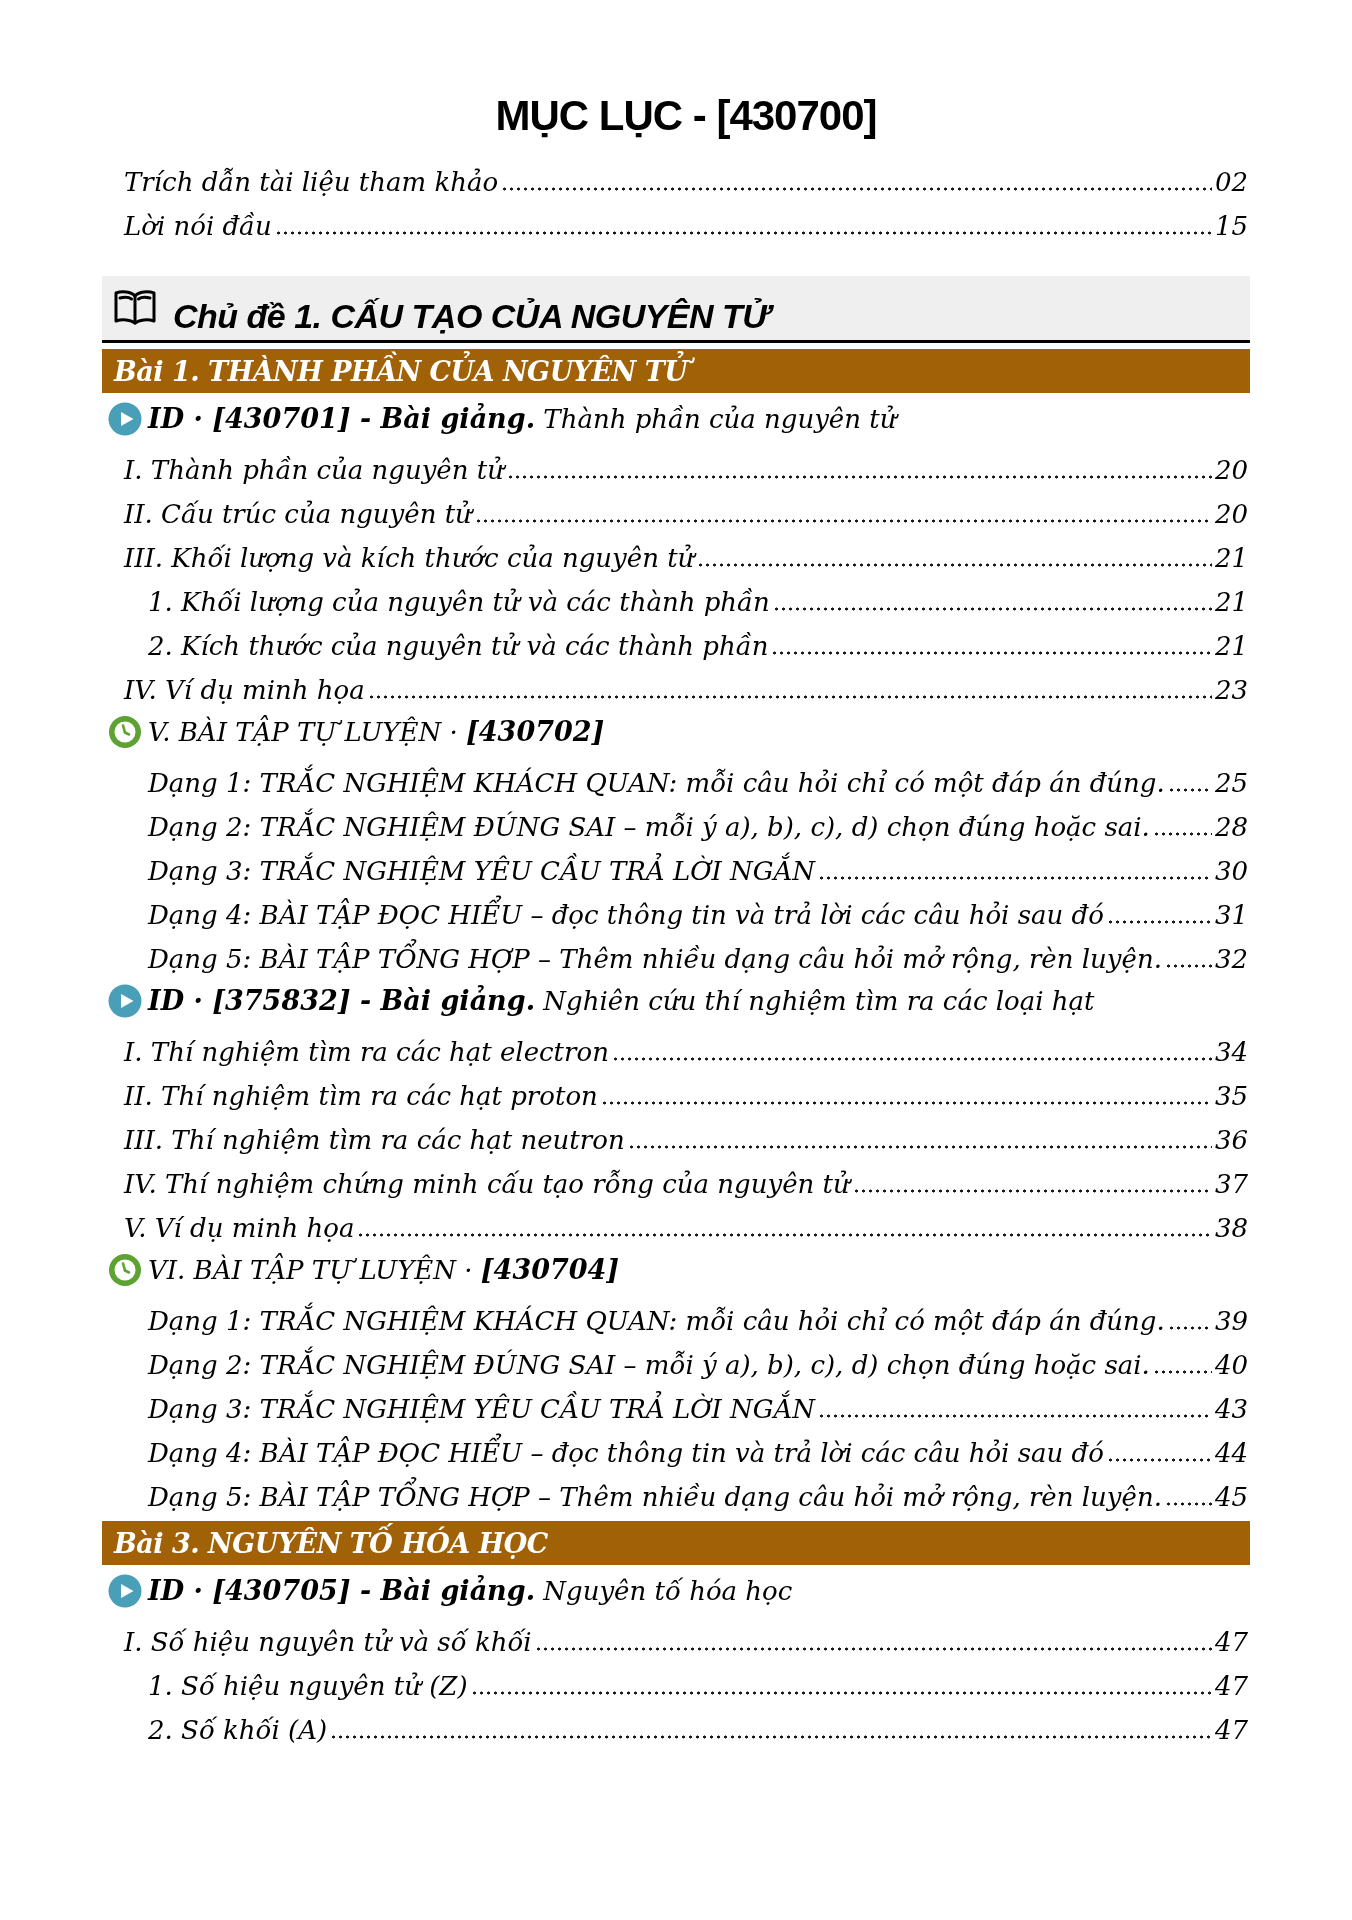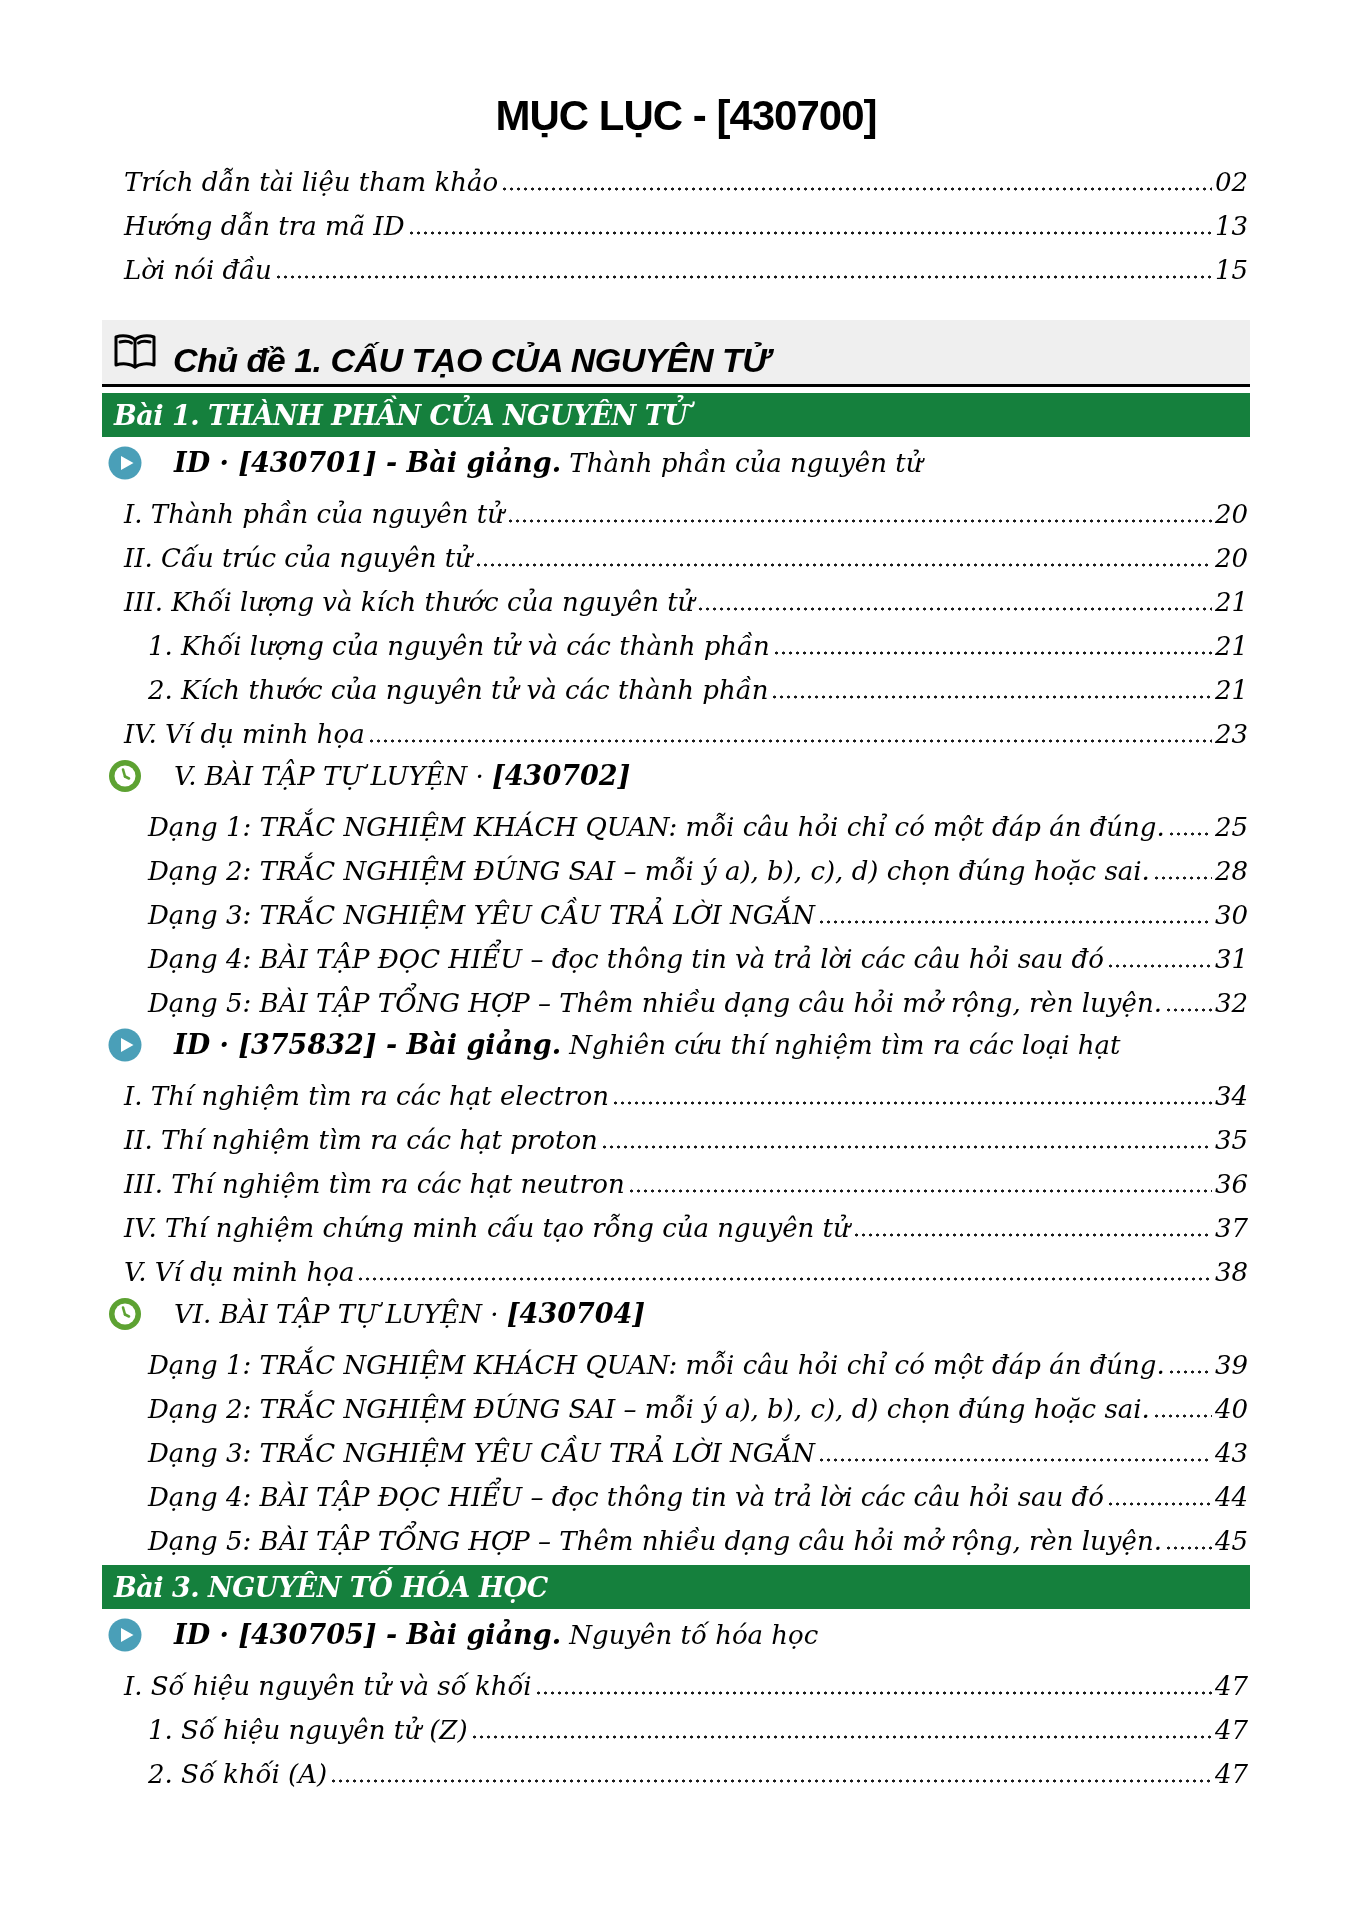--- a/index.html
+++ b/index.html
@@ -54,49 +54,44 @@
     font-size: 34px;
     letter-spacing: -0.5px;
     margin-top: 17px;
   }
   .book-icon { display: flex; align-items: center; }
 
   
   .lesson-bar {
     margin-top: 8px;
     height: 44px;
-    background: #15803d;
+    background: #a16207;
     color: #fff;
     display: flex; align-items: center;
     padding-left: 12px;
   }
   .chapter-header + .lesson-bar { margin-top: 6px; }
   .lesson-bar-title { font-weight: 700; font-size: 27px; letter-spacing: -0.5px; }
 
   
-  .icon-row { display: flex; align-items: center; height: 46px; gap: 32px; padding-left: 6px; margin-top: 3px; }
+  .icon-row { display: flex; align-items: center; height: 46px; gap: 6px; padding-left: 6px; margin-top: 3px; }
   .row-icon { display: flex; width: 34px; height: 34px; }
   .icon-row-text { font-size: 26px; line-height: 1.2; white-space: nowrap; }
   .icon-row-text b { font-size: 27px; }
 </style>
 </head>
 <body>
 
 <div class="page">
   <div class="title">MỤC LỤC - [430700]</div>
   <div class="content">
       <div class="toc-row lvl1">
         <span class="toc-label">Trích dẫn tài liệu tham khảo</span>
         <span class="toc-dots"></span>
         <span class="toc-page">02</span>
-      </div>
-      <div class="toc-row lvl1">
-        <span class="toc-label">Hướng dẫn tra mã ID</span>
-        <span class="toc-dots"></span>
-        <span class="toc-page">13</span>
       </div>
       <div class="toc-row lvl1">
         <span class="toc-label">Lời nói đầu</span>
         <span class="toc-dots"></span>
         <span class="toc-page">15</span>
       </div>
       <div class="chapter-header">
         <span class="book-icon">
           <svg width="46" height="40" viewBox="0 0 46 40">
             <g fill="none" stroke="#000" stroke-width="3" stroke-linejoin="round" stroke-linecap="round">

